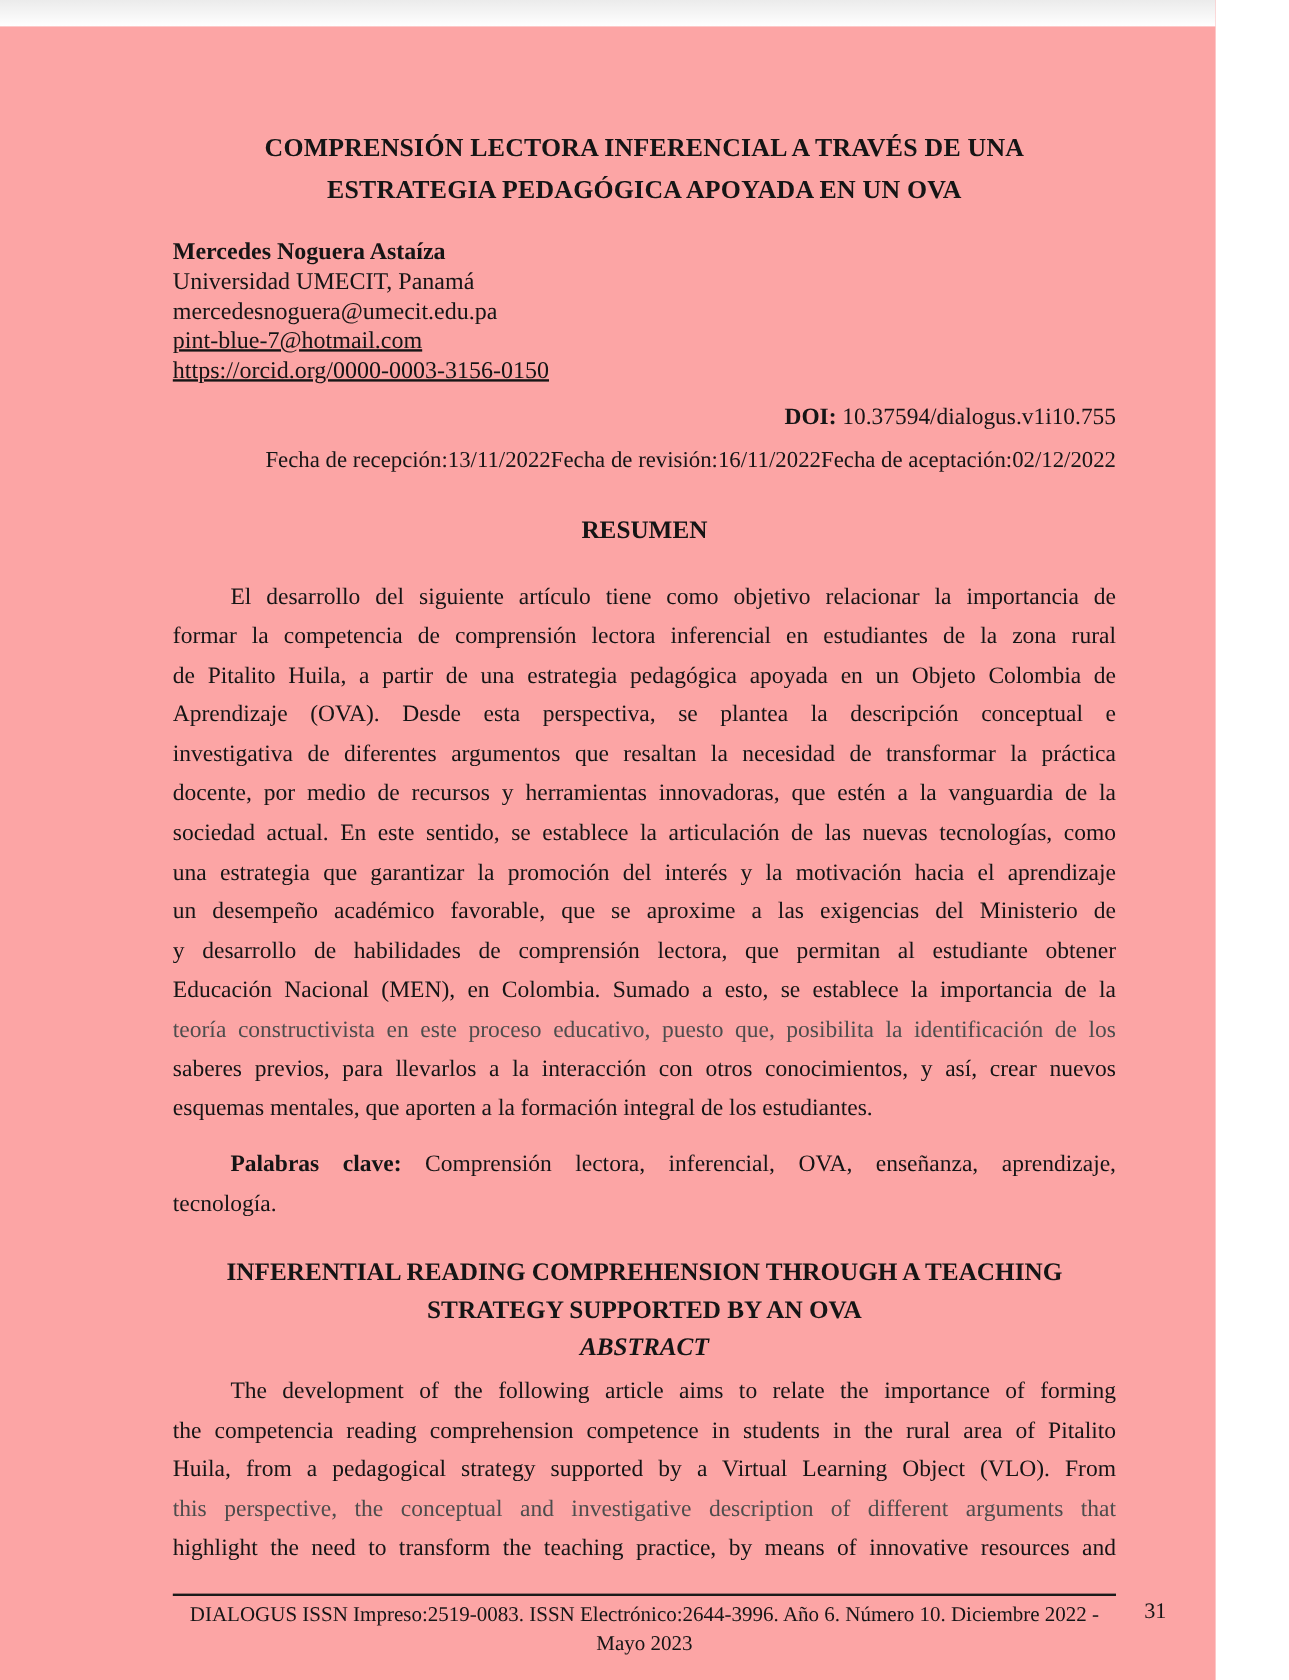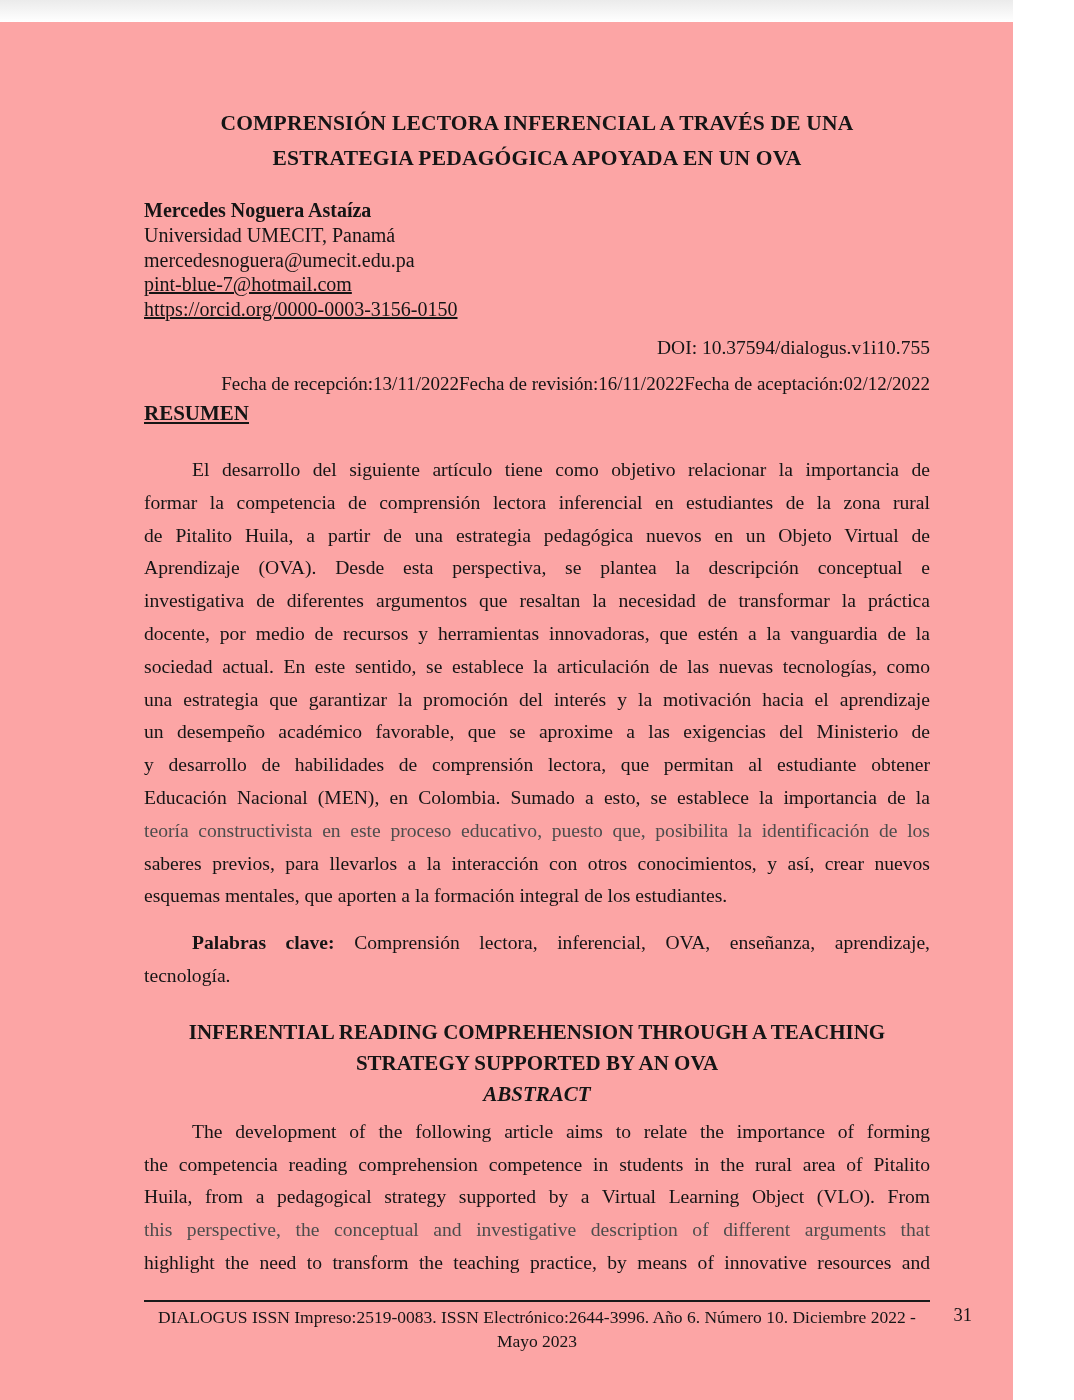--- a/index.html
+++ b/index.html
@@ -40,37 +40,36 @@
   }
   .author-block .name { font-weight: bold; }
   .ulink { text-decoration: underline; color: inherit; }
   
   .doi-row {
     margin-top: 14px;
     text-align: right;
     font-size: 19.5px;
     line-height: 24px;
   }
-  .doi-row b { font-weight: normal; margin-top: 48px; }
+  .doi-row b { font-weight: bold; margin-top: 48px; }
   
   .dates-row {
     margin-top: 12px;
     display: flex;
     justify-content: flex-end;
     font-size: 19px;
     line-height: 24px;
   }
   
   .sec-heading {
-    margin-top: 4px;
-    text-align: left;
+    margin-top: 32px;
+    text-align: center;
     font-weight: bold;
     font-size: 21px;
     line-height: 26px;
-    text-decoration: underline;
   }
   
   .para { margin-top: 28px; }
   .para-keywords { margin-top: 14px; }
   .para-en { margin-top: 6px; }
   .ln {
     font-size: 19.6px;
     line-height: 32.8px;
     height: 32.8px;
     overflow: hidden;
@@ -150,21 +149,21 @@
       <span>Fecha de recepción:13/11/2022</span>
       <span>Fecha de revisión:16/11/2022</span>
       <span>Fecha de aceptación:02/12/2022</span>
     </div>
 
     <div class="sec-heading">RESUMEN</div>
 
     <div class="para">
       <div class="ln ln-first">El desarrollo del siguiente artículo tiene como objetivo relacionar la importancia de</div>
       <div class="ln">formar la competencia de comprensión lectora inferencial en estudiantes de la zona rural</div>
-      <div class="ln">de Pitalito Huila, a partir de una estrategia pedagógica nuevos en un Objeto Virtual de</div>
+      <div class="ln">de Pitalito Huila, a partir de una estrategia pedagógica apoyada en un Objeto Colombia de</div>
       <div class="ln">Aprendizaje (OVA). Desde esta perspectiva, se plantea la descripción conceptual e</div>
       <div class="ln">investigativa de diferentes argumentos que resaltan la necesidad de transformar la práctica</div>
       <div class="ln">docente, por medio de recursos y herramientas innovadoras, que estén a la vanguardia de la</div>
       <div class="ln">sociedad actual. En este sentido, se establece la articulación de las nuevas tecnologías, como</div>
       <div class="ln">una estrategia que garantizar la promoción del interés y la motivación hacia el aprendizaje</div>
       <div class="ln">un desempeño académico favorable, que se aproxime a las exigencias del Ministerio de</div>
       <div class="ln">y desarrollo de habilidades de comprensión lectora, que permitan al estudiante obtener</div>
       <div class="ln">Educación Nacional (MEN), en Colombia. Sumado a esto, se establece la importancia de la</div>
       <div class="ln ln-gray">teoría constructivista en este proceso educativo, puesto que, posibilita la identificación de los</div>
       <div class="ln">saberes previos, para llevarlos a la interacción con otros conocimientos, y así, crear nuevos</div>

